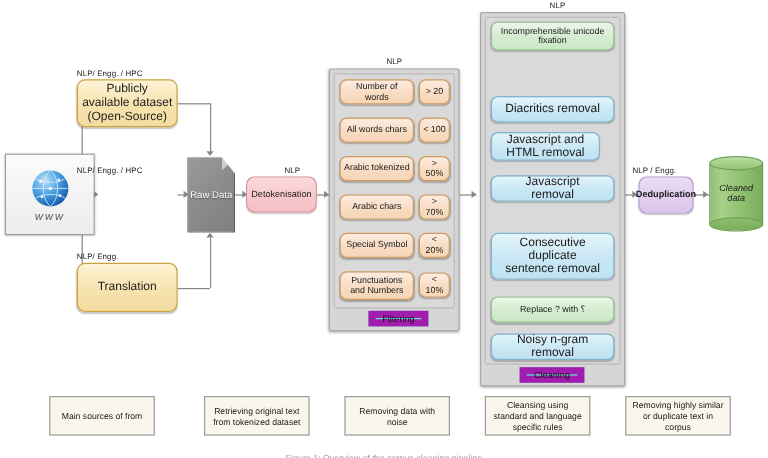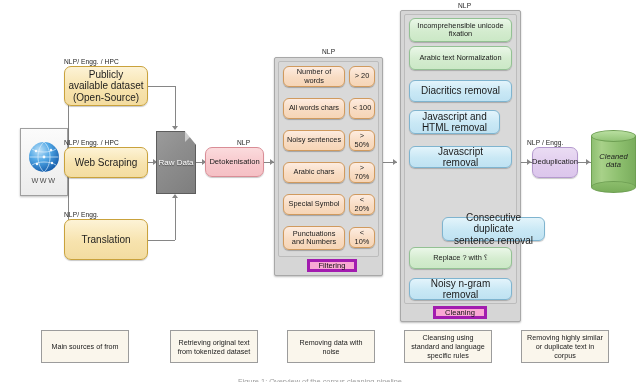--- a/index.html
+++ b/index.html
@@ -21,21 +21,21 @@
         font-size:10px;color:#1d1d1d;padding:2px 3px;}
 
   .pinkbox{border-radius:7px;border:1px solid #d98d96;
         background:linear-gradient(180deg,#fbdbdd 0%,#f7c7cb 60%,#f5c0c5 100%);
         box-shadow:0 1px 1px rgba(0,0,0,.22);
         font-size:7.6px;padding:2px 3px;}
 
   .purplebox{border-radius:7px;border:1px solid #b499ce;
         background:linear-gradient(180deg,#eadcf3 0%,#e0ccee 60%,#dcc6ec 100%);
         box-shadow:0 1px 1px rgba(0,0,0,.22);
-        font-size:7.6px;padding:6px 3px;}
+        font-size:7.6px;padding:6px 3px;font-weight:bold;}
 
   
   .chip{border-radius:6px;border:1px solid #d09a5e;
         background:linear-gradient(180deg,#fdece0 0%,#f8dcc3 55%,#f6d5b6 100%);
         box-shadow:0 1px 1px rgba(0,0,0,.25);
         font-size:7.4px;padding:1px 2px;}
 
   
   .chipblue{border-radius:6px;border:1px solid #7fb4cf;
         background:linear-gradient(180deg,#e3f4fb 0%,#c9e8f5 55%,#bfe2f2 100%);
@@ -46,21 +46,21 @@
         box-shadow:0 1px 1px rgba(0,0,0,.22);
         font-size:7.4px;padding:1px 2px;}
 
   
   .panel{position:absolute;box-sizing:border-box;
          background:#d6d6d6;border:1px solid #a8a8a8;border-radius:2px;
          box-shadow:0 1px 2px rgba(0,0,0,.25);}
   .panel-inner{position:absolute;box-sizing:border-box;
          background:#d9d9d9;border:1px solid #bcbcbc;border-radius:2px;}
   .panel-tag{position:absolute;box-sizing:border-box;
-         background:#f9a8d4;border:3px solid #a21caf;
+         background:#5eead4;border:6px solid #a21caf;
          font-size:7.6px;display:flex;align-items:center;justify-content:center;
          color:#111;}
 
   
   .role{position:absolute;font-size:6.6px;color:#222;white-space:nowrap;
         letter-spacing:.1px;}
 
   
   .legend{position:absolute;box-sizing:border-box;background:#faf6ec;
           border:1px solid #9c9c9c;font-size:7.2px;display:flex;
@@ -149,21 +149,21 @@
 
   <div class="ln ln-h" style="left:383px;top:162px;width:14px;"></div>
   <div class="arw arw-r" style="left:393px;top:159px;"></div>
 
   <div class="ln ln-h" style="left:521px;top:162px;width:11px;"></div>
   <div class="arw arw-r" style="left:527px;top:159px;"></div>
 
   <div class="ln ln-h" style="left:578px;top:162px;width:13px;"></div>
   <div class="arw arw-r" style="left:586px;top:159px;"></div>
 
-  <div class="www" style="left:20px;top:128px;width:48px;height:68px;">
+  <div class="www" style="left:4px;top:128px;width:75px;height:68px;font-style:italic;">
     <svg width="36" height="36" viewBox="0 0 36 36">
       <defs>
         <radialGradient id="gl" cx="35%" cy="28%" r="78%">
           <stop offset="0%" stop-color="#bfe1f7"></stop>
           <stop offset="45%" stop-color="#52a8e6"></stop>
           <stop offset="100%" stop-color="#1158a8"></stop>
         </radialGradient>
       </defs>
       <circle cx="18" cy="18" r="15" fill="url(#gl)"></circle>
       <g stroke="#dff0fd" stroke-width="0.8" fill="none" opacity="0.85">
@@ -183,23 +183,20 @@
     </svg>
     <div class="www-label">WWW</div>
   </div>
 
   <div class="role" style="left:64px;top:58px;">NLP/ Engg. / HPC</div>
   <div class="node rbox" style="left:64px;top:66px;width:84px;height:40px;">
     <span>Publicly available dataset (Open-Source)</span>
   </div>
 
   <div class="role" style="left:64px;top:139px;">NLP/ Engg. / HPC</div>
-  <div class="node rbox" style="left:64px;top:147px;width:84px;height:31px;">
-    <span>Web Scraping</span>
-  </div>
 
   <div class="role" style="left:64px;top:211px;">NLP/ Engg.</div>
   <div class="node rbox" style="left:64px;top:219px;width:84px;height:41px;">
     <span>Translation</span>
   </div>
 
   <div class="doc" style="left:156px;top:131px;width:40px;height:63px;">
     <span>Raw Data</span>
   </div>
   <div class="doc-fold" style="left:185px;top:131px;"></div>
@@ -221,21 +218,21 @@
     </div>
 
   <div class="node chip" style="left:283px;top:98px;width:62px;height:21px;">
     <span>All words chars</span>
     </div>
   <div class="node chip" style="left:349px;top:98px;width:26px;height:21px;">
     <span>&lt; 100</span>
     </div>
 
   <div class="node chip" style="left:283px;top:130px;width:62px;height:21px;">
-    <span>Noisy sentences</span>
+    <span>Arabic tokenized</span>
     </div>
   <div class="node chip" style="left:349px;top:130px;width:26px;height:21px;">
     <span>&gt; 50%</span>
     </div>
 
   <div class="node chip" style="left:283px;top:162px;width:62px;height:21px;">
     <span>Arabic chars</span>
     </div>
   <div class="node chip" style="left:349px;top:162px;width:26px;height:21px;">
     <span>&gt; 70%</span>
@@ -257,33 +254,30 @@
 
   <div class="panel-tag" style="left:307px;top:259px;width:50px;height:13px;">Filtering</div>
 
   <div class="role" style="left:458px;top:2px;">NLP</div>
   <div class="panel" style="left:400px;top:10px;width:121px;height:312px;"></div>
   <div class="panel-inner" style="left:404px;top:14px;width:113px;height:290px;"></div>
 
   <div class="node chipgreen" style="left:409px;top:18px;width:103px;height:24px;">
     <span>Incomprehensible unicode fixation</span>
     </div>
-  <div class="node chipgreen" style="left:409px;top:46px;width:103px;height:24px;">
-    <span>Arabic text Normalization</span>
-    </div>
   <div class="node chipblue" style="left:409px;top:80px;width:103px;height:22px;">
     <span>Diacritics removal</span>
     </div>
   <div class="node chipblue" style="left:409px;top:110px;width:91px;height:24px;">
     <span>Javascript and HTML removal</span>
     </div>
   <div class="node chipblue" style="left:409px;top:146px;width:103px;height:22px;">
     <span>Javascript removal</span>
     </div>
-  <div class="node chipblue" style="left:409px;top:217px;width:103px;height:24px;margin-left:33px;">
+  <div class="node chipblue" style="left:409px;top:194px;width:103px;height:39px;">
     <span>Consecutive duplicate sentence removal</span>
     </div>
   <div class="node chipgreen" style="left:409px;top:247px;width:103px;height:22px;">
     <span>Replace ? with ؟</span>
     </div>
   <div class="node chipblue" style="left:409px;top:278px;width:103px;height:22px;">
     <span>Noisy n-gram removal</span>
     </div>
 
   <div class="panel-tag" style="left:433px;top:306px;width:54px;height:13px;">Cleaning</div>

